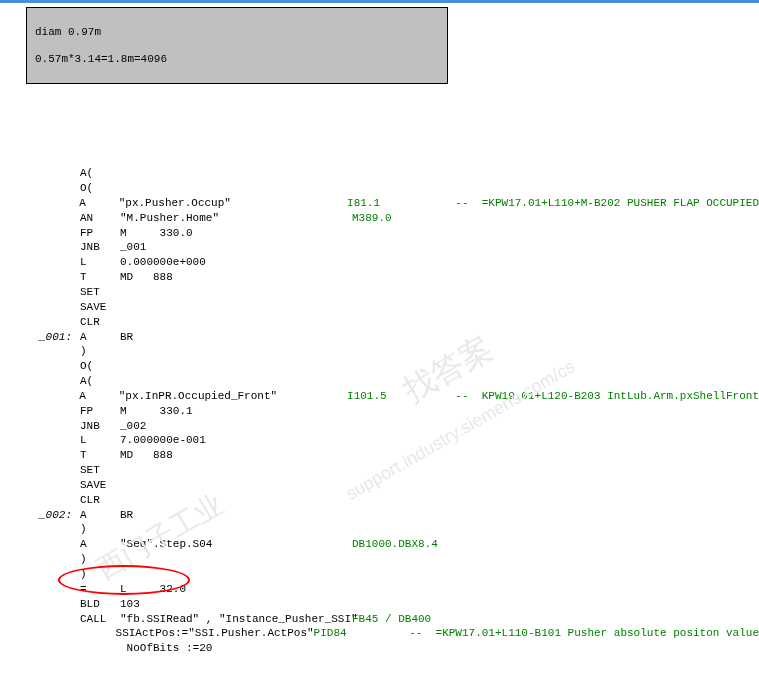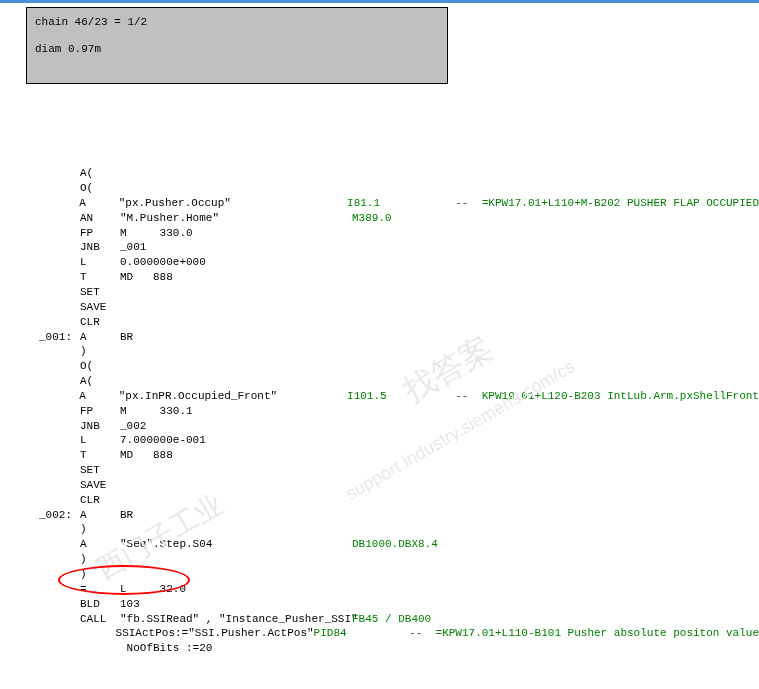--- a/index.html
+++ b/index.html
@@ -23,21 +23,21 @@
       width: 422px;
       line-height: 1.5;
     }
     .code-area {
       padding: 4px 0 0 28px;
       line-height: 1.35;
       position: relative;
       white-space: pre;
     }
     .line { display: flex; }
-    .label-col { width: 52px; display: inline-block; text-align: right; padding-right: 8px; }
+    .label-col { width: 52px; display: inline-block; text-align: right; padding-right: 8px; font-style: italic; }
     .op-col { width: 40px; display: inline-block; }
     .operand-col { width: 232px; display: inline-block; }
     .addr-col { width: 110px; display: inline-block; color: #008000; }
     .comment-col { display: inline-block; color: #008000; }
     .red-circle {
       position: absolute;
       border: 2px solid #ff0000;
       border-radius: 50%;
       width: 132px;
       height: 30px;
@@ -66,24 +66,24 @@
     .wm1 { left: 90px; top: 430px; }
     .wm2 { left: 330px; top: 330px; font-size: 18px; }
     .wm3 { left: 400px; top: 260px; font-size: 32px; }
   </style>
 </head>
 <body>
 
 <div class="top-bar"></div>
 
 <div class="gray-box">
-  <div>chain 46/23 = 1/2</div>
   <div style="height:10px"></div>
   <div>diam 0.97m</div>
   <div style="height:10px"></div>
+  <div>0.57m*3.14=1.8m=4096</div>
   <div style="height:10px"></div>
 </div>
 
 <div class="code-area">
   <div class="watermark wm1">西门子工业</div>
   <div class="watermark wm2">support.industry.siemens.com/cs</div>
   <div class="watermark wm3">找答案</div>
   <div id="code-lines"><div class="line"><span class="label-col"></span><span class="op-col">A(</span><span class="operand-col"></span><span class="addr-col"></span><span class="comment-col"></span></div><div class="line"><span class="label-col"></span><span class="op-col">O(</span><span class="operand-col"></span><span class="addr-col"></span><span class="comment-col"></span></div><div class="line"><span class="label-col"></span><span class="op-col">A</span><span class="operand-col">"px.Pusher.Occup"</span><span class="addr-col">I81.1</span><span class="comment-col">--  =KPW17.01+L110+M-B202 PUSHER FLAP OCCUPIED</span></div><div class="line"><span class="label-col"></span><span class="op-col">AN</span><span class="operand-col">"M.Pusher.Home"</span><span class="addr-col">M389.0</span><span class="comment-col"></span></div><div class="line"><span class="label-col"></span><span class="op-col">FP</span><span class="operand-col">M     330.0</span><span class="addr-col"></span><span class="comment-col"></span></div><div class="line"><span class="label-col"></span><span class="op-col">JNB</span><span class="operand-col">_001</span><span class="addr-col"></span><span class="comment-col"></span></div><div class="line"><span class="label-col"></span><span class="op-col">L</span><span class="operand-col">0.000000e+000</span><span class="addr-col"></span><span class="comment-col"></span></div><div class="line"><span class="label-col"></span><span class="op-col">T</span><span class="operand-col">MD   888</span><span class="addr-col"></span><span class="comment-col"></span></div><div class="line"><span class="label-col"></span><span class="op-col">SET</span><span class="operand-col"></span><span class="addr-col"></span><span class="comment-col"></span></div><div class="line"><span class="label-col"></span><span class="op-col">SAVE</span><span class="operand-col"></span><span class="addr-col"></span><span class="comment-col"></span></div><div class="line"><span class="label-col"></span><span class="op-col">CLR</span><span class="operand-col"></span><span class="addr-col"></span><span class="comment-col"></span></div><div class="line"><span class="label-col">_001:</span><span class="op-col">A</span><span class="operand-col">BR</span><span class="addr-col"></span><span class="comment-col"></span></div><div class="line"><span class="label-col"></span><span class="op-col">)</span><span class="operand-col"></span><span class="addr-col"></span><span class="comment-col"></span></div><div class="line"><span class="label-col"></span><span class="op-col">O(</span><span class="operand-col"></span><span class="addr-col"></span><span class="comment-col"></span></div><div class="line"><span class="label-col"></span><span class="op-col">A(</span><span class="operand-col"></span><span class="addr-col"></span><span class="comment-col"></span></div><div class="line"><span class="label-col"></span><span class="op-col">A</span><span class="operand-col">"px.InPR.Occupied_Front"</span><span class="addr-col">I101.5</span><span class="comment-col">--  KPW19.01+L120-B203 IntLub.Arm.pxShellFront</span></div><div class="line"><span class="label-col"></span><span class="op-col">FP</span><span class="operand-col">M     330.1</span><span class="addr-col"></span><span class="comment-col"></span></div><div class="line"><span class="label-col"></span><span class="op-col">JNB</span><span class="operand-col">_002</span><span class="addr-col"></span><span class="comment-col"></span></div><div class="line"><span class="label-col"></span><span class="op-col">L</span><span class="operand-col">7.000000e-001</span><span class="addr-col"></span><span class="comment-col"></span></div><div class="line"><span class="label-col"></span><span class="op-col">T</span><span class="operand-col">MD   888</span><span class="addr-col"></span><span class="comment-col"></span></div><div class="line"><span class="label-col"></span><span class="op-col">SET</span><span class="operand-col"></span><span class="addr-col"></span><span class="comment-col"></span></div><div class="line"><span class="label-col"></span><span class="op-col">SAVE</span><span class="operand-col"></span><span class="addr-col"></span><span class="comment-col"></span></div><div class="line"><span class="label-col"></span><span class="op-col">CLR</span><span class="operand-col"></span><span class="addr-col"></span><span class="comment-col"></span></div><div class="line"><span class="label-col">_002:</span><span class="op-col">A</span><span class="operand-col">BR</span><span class="addr-col"></span><span class="comment-col"></span></div><div class="line"><span class="label-col"></span><span class="op-col">)</span><span class="operand-col"></span><span class="addr-col"></span><span class="comment-col"></span></div><div class="line"><span class="label-col"></span><span class="op-col">A</span><span class="operand-col">"Seq".Step.S04</span><span class="addr-col">DB1000.DBX8.4</span><span class="comment-col"></span></div><div class="line"><span class="label-col"></span><span class="op-col">)</span><span class="operand-col"></span><span class="addr-col"></span><span class="comment-col"></span></div><div class="line"><span class="label-col"></span><span class="op-col">)</span><span class="operand-col"></span><span class="addr-col"></span><span class="comment-col"></span></div><div class="line"><span class="label-col"></span><span class="op-col">=</span><span class="operand-col">L     32.0</span><span class="addr-col"></span><span class="comment-col"></span></div><div class="line"><span class="label-col"></span><span class="op-col">BLD</span><span class="operand-col">103</span><span class="addr-col"></span><span class="comment-col"></span></div><div class="line"><span class="label-col"></span><span class="op-col">CALL</span><span class="operand-col">"fb.SSIRead" , "Instance_Pusher_SSI"</span><span class="addr-col">FB45 / DB400</span><span class="comment-col"></span></div><div class="line"><span class="label-col"></span><span class="op-col"></span><span class="operand-col"> SSIActPos:="SSI.Pusher.ActPos"</span><span class="addr-col">PID84</span><span class="comment-col">--  =KPW17.01+L110-B101 Pusher absolute positon value</span></div><div class="line"><span class="label-col"></span><span class="op-col"></span><span class="operand-col"> NoOfBits :=20</span><span class="addr-col"></span><span class="comment-col"></span></div></div>
   <div class="red-circle"></div>
 </div>

